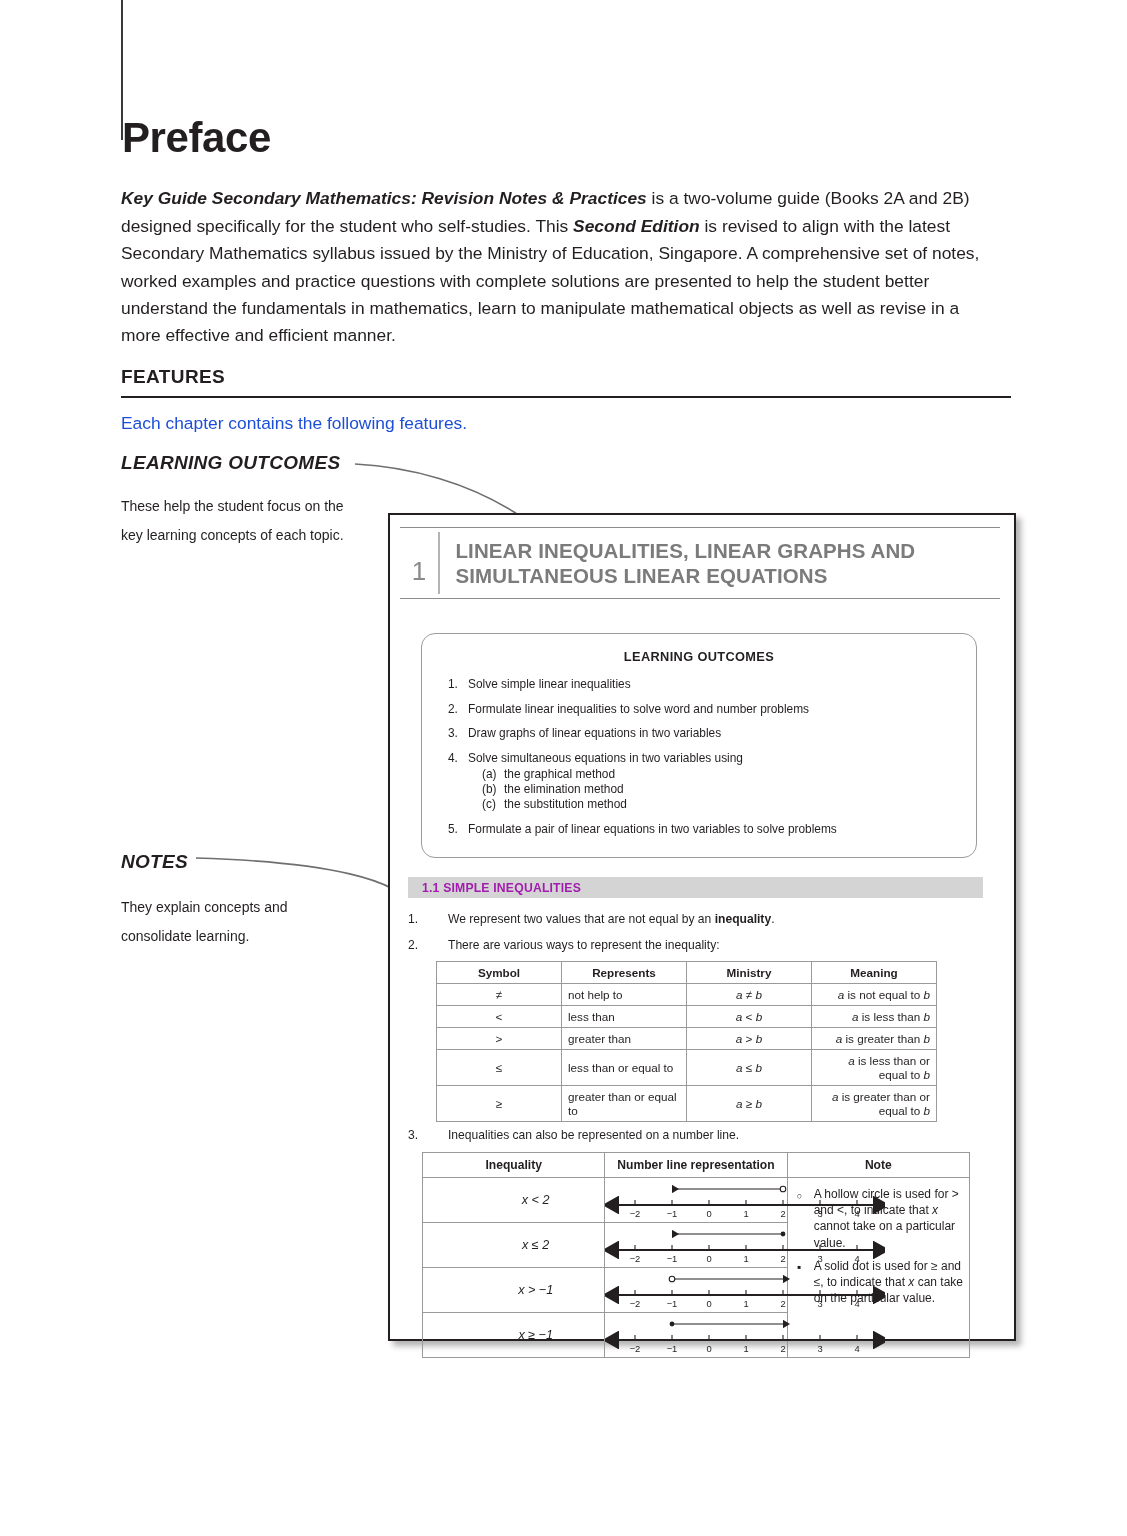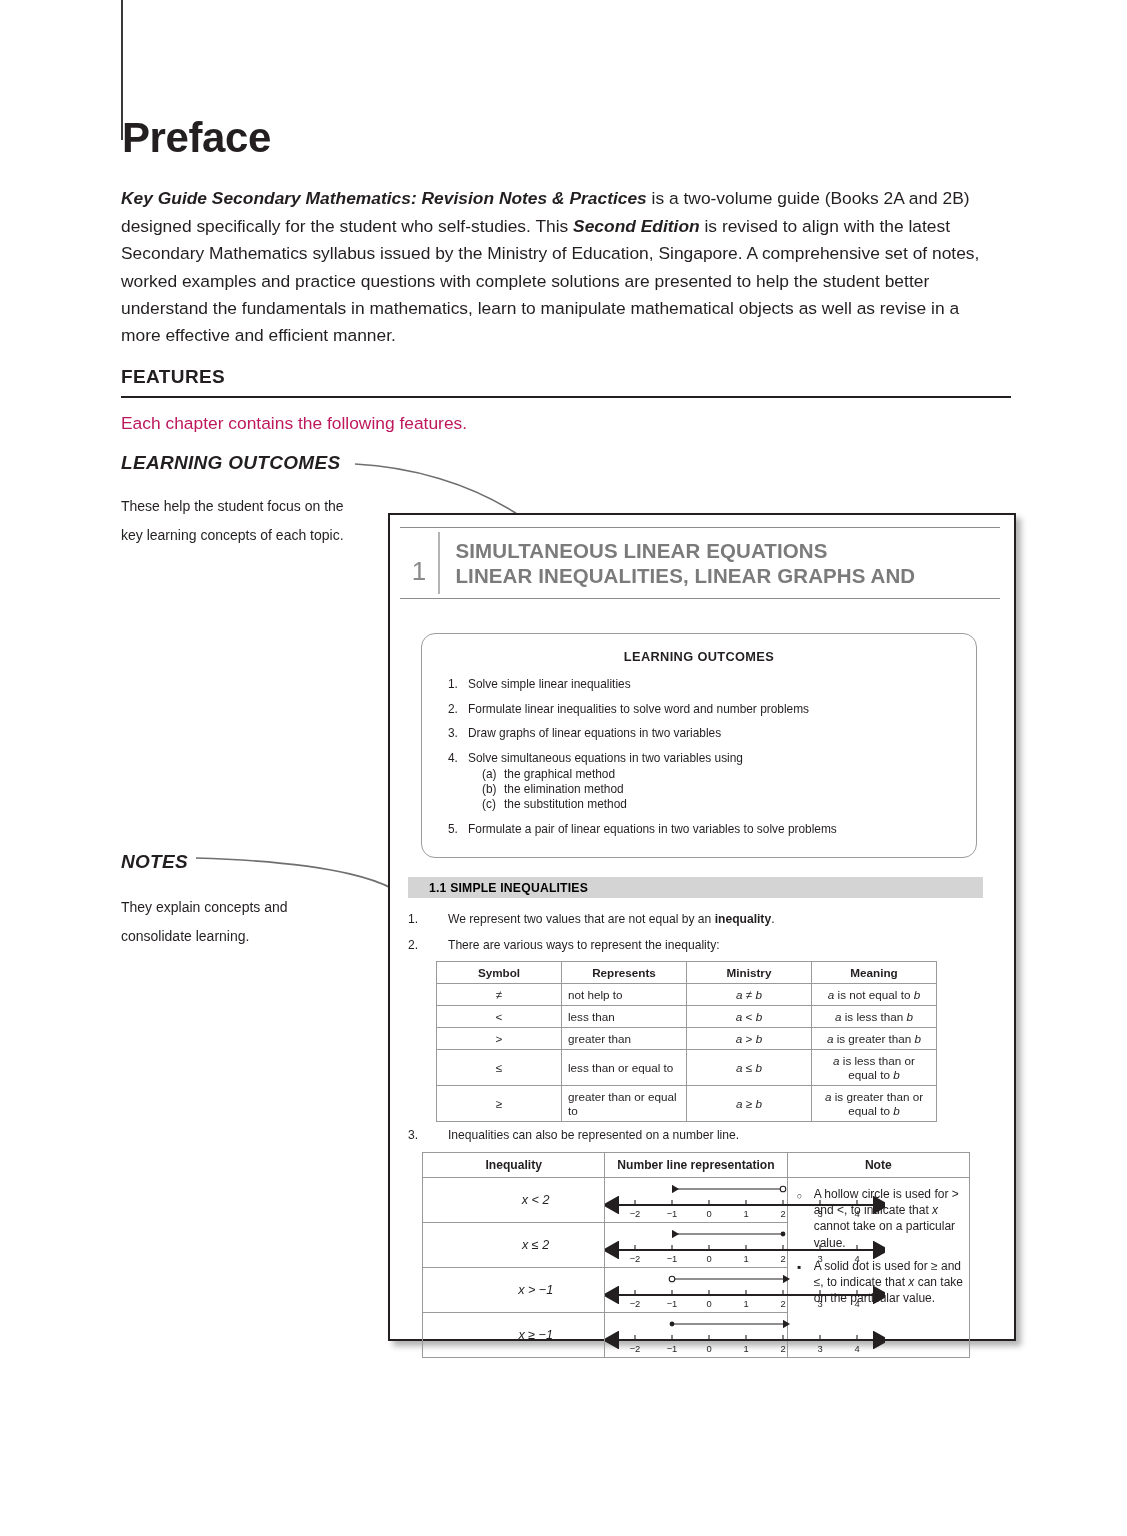--- a/index.html
+++ b/index.html
@@ -68,21 +68,21 @@
     width: 890px;
     height: 1.5px;
     background: #231f20;
   }
   .features-sub {
     position: absolute;
     left: 121px;
     top: 410px;
     font-size: 17.4px;
     line-height: 26px;
-    color: #be185d;
+    color: #1d4ed8;
   }
 
   
   .callout-label {
     position: absolute;
     font-size: 19px;
     font-style: italic;
     font-weight: 700;
     letter-spacing: 0.3px;
     color: #231f20;
@@ -213,22 +213,22 @@
     width: 575px;
     height: 21px;
     background: #d4d4d4;
     display: flex;
     align-items: center;
   }
   .sec-band span {
     font-size: 12.2px;
     font-weight: 700;
     letter-spacing: 0.2px;
-    color: #000000;
-    padding-left: 21px;
+    color: #a21caf;
+    padding-left: 14px;
   }
 
   
   .note-item {
     position: absolute;
     font-size: 12.1px;
     line-height: 16px;
     color: #231f20;
   }
   .note-item .num { position: absolute; left: 0; top: 0; }
@@ -255,21 +255,21 @@
     padding: 3.5px 6px;
     line-height: 14px;
   }
   .sym-table th {
     font-weight: 700;
     text-align: center;
   }
   .sym-table td.c1 { text-align: center; width: 66px; }
   .sym-table td.c2 { text-align: left;   width: 166px; }
   .sym-table td.c3 { text-align: center; width: 74px; }
-  .sym-table td.c4 { text-align: center; }
+  .sym-table td.c4 { text-align: right; }
   .sym-table i { font-style: italic; }
 
   
   .nl-table {
     position: absolute;
     left: 32px;
     top: 637px;
     border-collapse: collapse;
     font-size: 11.7px;
     color: #231f20;
@@ -345,22 +345,22 @@
   <path d="M 196 858 C 330 862 400 880 412 907" fill="none" stroke="#6f6f6f" stroke-width="1.6"></path>
   <circle cx="412" cy="908" r="3.3" fill="#8f8f8f"></circle>
 </svg>
 
 <div class="book-page">
 
   <div class="chap-header">
     <div class="chap-num">1</div>
     <div class="chap-divider"></div>
     <div class="chap-title">
+      <div>LINEAR INEQUALITIES, LINEAR GRAPHS AND</div>
       <div>SIMULTANEOUS LINEAR EQUATIONS</div>
-      <div>LINEAR INEQUALITIES, LINEAR GRAPHS AND</div>
     </div>
   </div>
 
   <div class="lo-box">
     <div class="lo-box-title">LEARNING OUTCOMES</div>
     <ul class="lo-list" id="lo-list">
         <li><span class="n">1.</span><span>Solve simple linear inequalities</span></li>
         <li><span class="n">2.</span><span>Formulate linear inequalities to solve word and number problems</span></li>
         <li><span class="n">3.</span><span>Draw graphs of linear equations in two variables</span></li>
         <li><span class="n">4.</span><span>Solve simultaneous equations in two variables using</span><ul class="lo-sublist">

